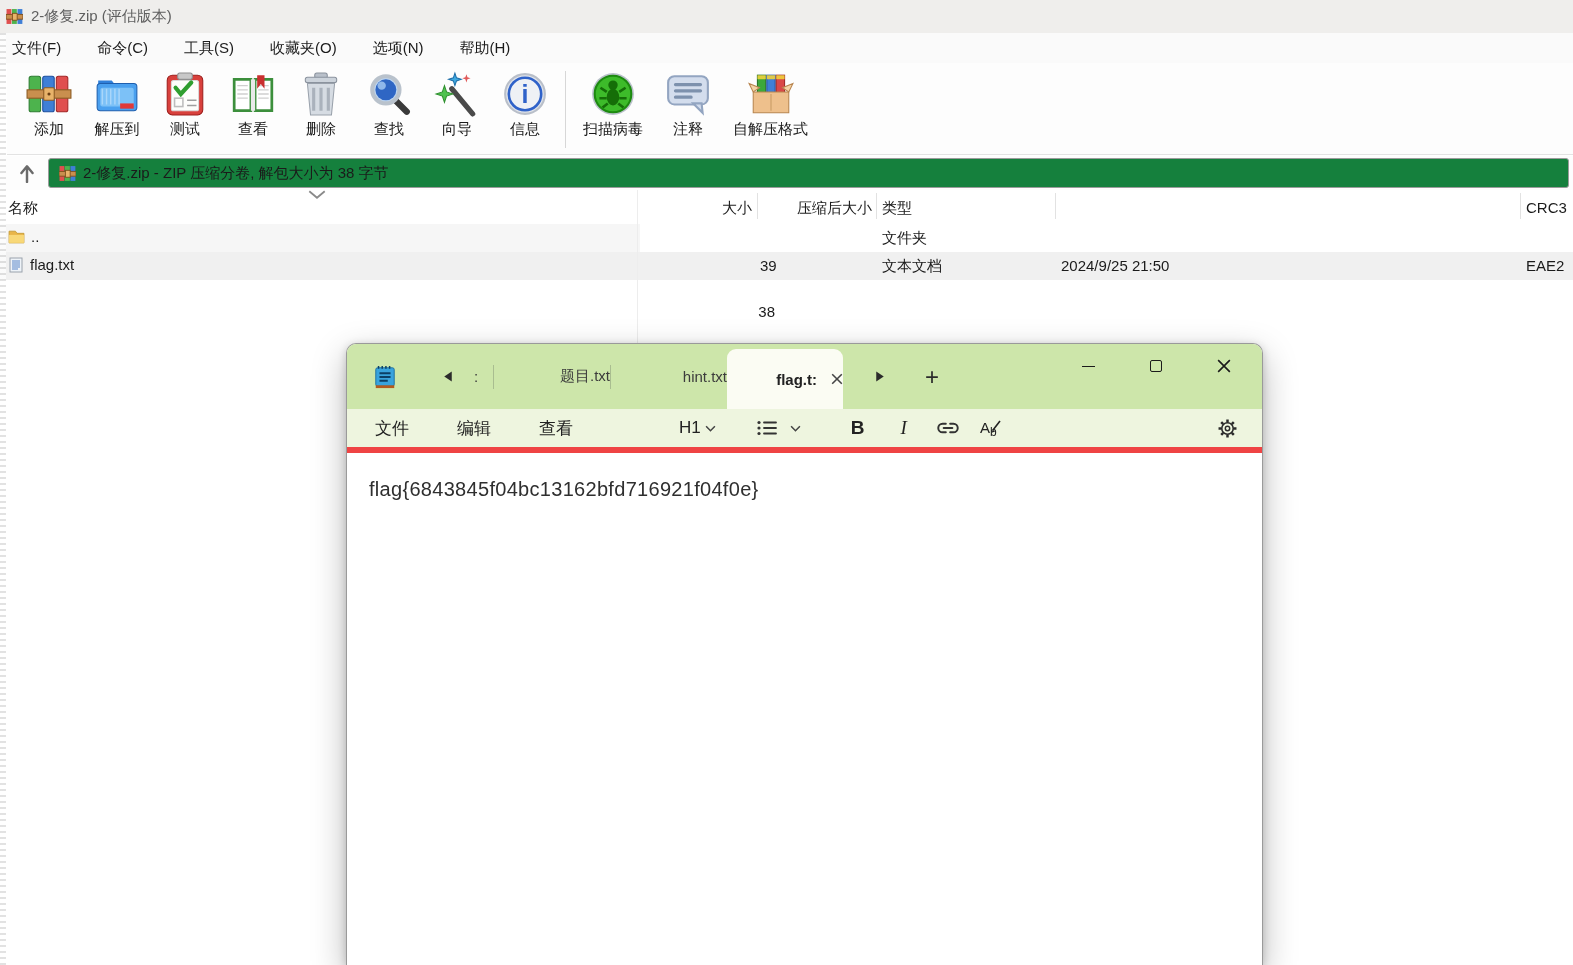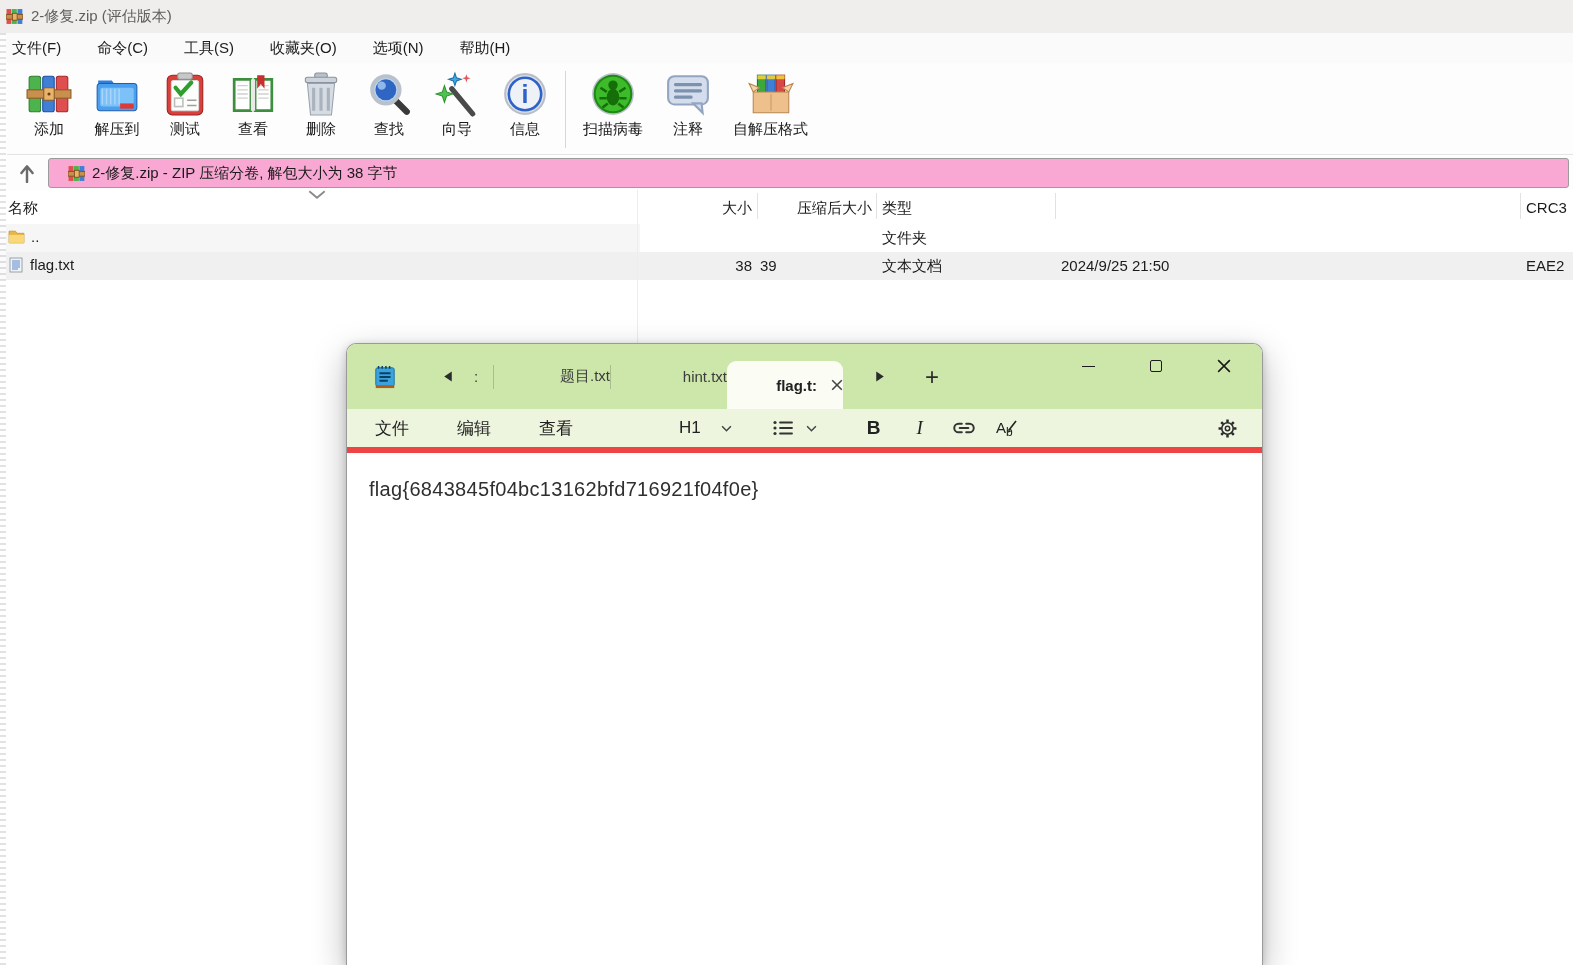--- a/index.html
+++ b/index.html
@@ -14,21 +14,21 @@
   .wr-menu-item{cursor:default;}
   .wr-toolbar{position:absolute;left:7px;top:63px;right:0;height:92px;background:#fdfdfd;
     display:flex;align-items:flex-start;padding:6px 0 0 8px;border-bottom:1px solid #e3e3e3;}
   .wr-tool{display:flex;flex-direction:column;align-items:center;gap:3px;padding:2px 11px;min-width:62px;}
   .wr-tool .lbl{font-size:15px;color:#1b1b1b;white-space:nowrap;}
   .wr-tool svg{width:46px;height:46px;}
   .wr-toolsep{width:1px;align-self:stretch;background:#d7d7d7;margin:2px 6px 6px 6px;}
   .wr-addressrow{position:absolute;left:0;top:156px;right:0;height:34px;background:#fdfdfd;}
   .wr-up{position:absolute;left:13px;top:4px;width:28px;height:26px;display:flex;align-items:center;justify-content:center;}
   .wr-address{position:absolute;left:48px;top:2px;right:4px;height:30px;border:1px solid #9b9b9b;border-radius:3px;
-    background:#f9a8d4;display:flex;align-items:center;gap:7px;padding-left:19px;font-size:15px;color:#1b1b1b;}
+    background:#15803d;display:flex;align-items:center;gap:7px;padding-left:10px;font-size:15px;color:#1b1b1b;}
   .wr-list{position:absolute;left:0;top:190px;right:0;bottom:0;background:#fff;}
   .wr-header{position:relative;height:34px;font-size:15px;color:#1b1b1b;}
   .hcell{position:absolute;top:9px;white-space:nowrap;overflow:hidden;}
   .hsep{position:absolute;top:3px;height:26px;width:1px;background:#e2e2e2;}
   .sort-chev{position:absolute;left:308px;top:0px;}
   .collong{position:absolute;left:637px;top:0;bottom:0;width:1px;background:#ededed;}
   .wr-row{position:relative;height:28px;font-size:15px;color:#1b1b1b;}
   .cell{position:absolute;top:5px;white-space:nowrap;overflow:hidden;}
   .cell.name{display:flex;align-items:center;gap:6px;top:4px;}
   .edge-dots{position:absolute;left:0;top:33px;bottom:0;width:6px;
@@ -39,32 +39,32 @@
     border:1px solid #9a9a9a;border-bottom:none;border-radius:10px 10px 0 0;background:#fff;
     box-shadow:0 12px 34px rgba(0,0,0,.28),0 2px 8px rgba(0,0,0,.18);overflow:hidden;}
   .np-tabbar{position:relative;height:65px;background:var(--np-titlebar,#cde6aa);
     display:flex;align-items:center;padding-left:26px;}
   .np-appicon{margin-right:40px;display:flex;}
   .np-scroll{width:22px;height:28px;display:flex;align-items:center;justify-content:center;}
   .np-overflow-tab{width:34px;text-align:center;font-size:15px;color:#3c3c3c;}
   .np-tabdiv{width:1px;height:24px;background:#a9bd90;}
   .np-tab{width:116px;height:46px;display:flex;align-items:center;justify-content:flex-end;
     font-size:15px;color:#3c3c3c;white-space:nowrap;}
-  .np-tab.active{background:var(--np-active-tab,#fbfcf3);height:48px;align-self:flex-end;
+  .np-tab.active{background:var(--np-active-tab,#fbfcf3);height:60px;align-self:flex-end;
     border-radius:9px 9px 0 0;gap:14px;font-weight:600;color:#222;}
   .np-plus{width:30px;height:30px;display:flex;align-items:center;justify-content:center;
     font-size:24px;color:#2b2b2b;margin-left:26px;font-weight:300;}
   .np-caption{position:absolute;right:14px;top:0;height:44px;display:flex;align-items:center;}
   .np-capbtn{width:48px;height:40px;display:flex;align-items:center;justify-content:center;margin-left:20px;}
   .np-min{width:13px;height:0;border-top:1.6px solid #1b1b1b;}
   .np-max{width:12px;height:12px;border:1.6px solid #1b1b1b;border-radius:2px;}
   .np-toolbar{position:relative;height:44px;background:var(--np-toolbar,#eef5df);
     display:flex;align-items:center;padding-left:28px;border-bottom:6px solid #ef4444;font-size:17px;color:#222;}
   .np-menu{margin-right:48px;}
-  .np-h1{margin-left:58px;display:flex;align-items:center;gap:20px;font-size:17px;}
+  .np-h1{margin-left:58px;display:flex;align-items:center;gap:4px;font-size:17px;}
   .np-grp{display:flex;align-items:center;gap:12px;margin-left:40px;}
   .np-bold{font-weight:700;font-size:19px;margin-left:44px;width:26px;text-align:center;}
   .np-italic{font-style:italic;font-size:19px;font-family:"Liberation Serif",serif;margin-left:20px;width:26px;text-align:center;}
   .np-ib{margin-left:18px;display:flex;align-items:center;}
   .np-gear{position:absolute;right:24px;display:flex;}
   .np-content{position:absolute;left:0;top:109px;right:0;bottom:0;background:#fff;
     padding:25px 0 0 22px;font-family:"Liberation Mono","DejaVu Sans Mono",monospace;
     font-size:20px;color:#2f2f2f;letter-spacing:.3px;}
 </style>
 </head>
@@ -290,21 +290,21 @@
           <div class="wr-row" style="background: var(--wr-row-selected,#f0f0f0);">
             <span class="cell name" style="left: 8px; width: 600px; text-align: left;">
               <span style="display: flex;">
                 <svg viewBox="0 0 16 16" width="16" height="16">
                   <rect x="2" y="1" width="12" height="14" fill="#eef3f8" stroke="#9aa2ac"></rect>
                   <path d="M4 4h8M4 6h8M4 8h8M4 10h8M4 12h6" stroke="#5b87c9" stroke-width="1"></path>
                 </svg>
               </span>
               <span>flag.txt</span>
             </span>
-            <span class="cell" style="left: 640px; width: 112px; text-align: right;">38</span>
+            <span class="cell" style="left: 663px; width: 112px; text-align: right; margin-top: 46px;">38</span>
             <span class="cell" style="left: 760px; width: 112px; text-align: left;">39</span>
             <span class="cell" style="left: 882px; width: 165px; text-align: left;">文本文档</span>
             <span class="cell" style="left: 1061px; width: 420px; text-align: left;">2024/9/25 21:50</span>
             <span class="cell" style="left: 1526px; width: 60px; text-align: left;">EAE2</span>
           </div>
         </div>
       <div class="collong"></div>
     </div>
     <div class="edge-dots"></div>
   </section>

